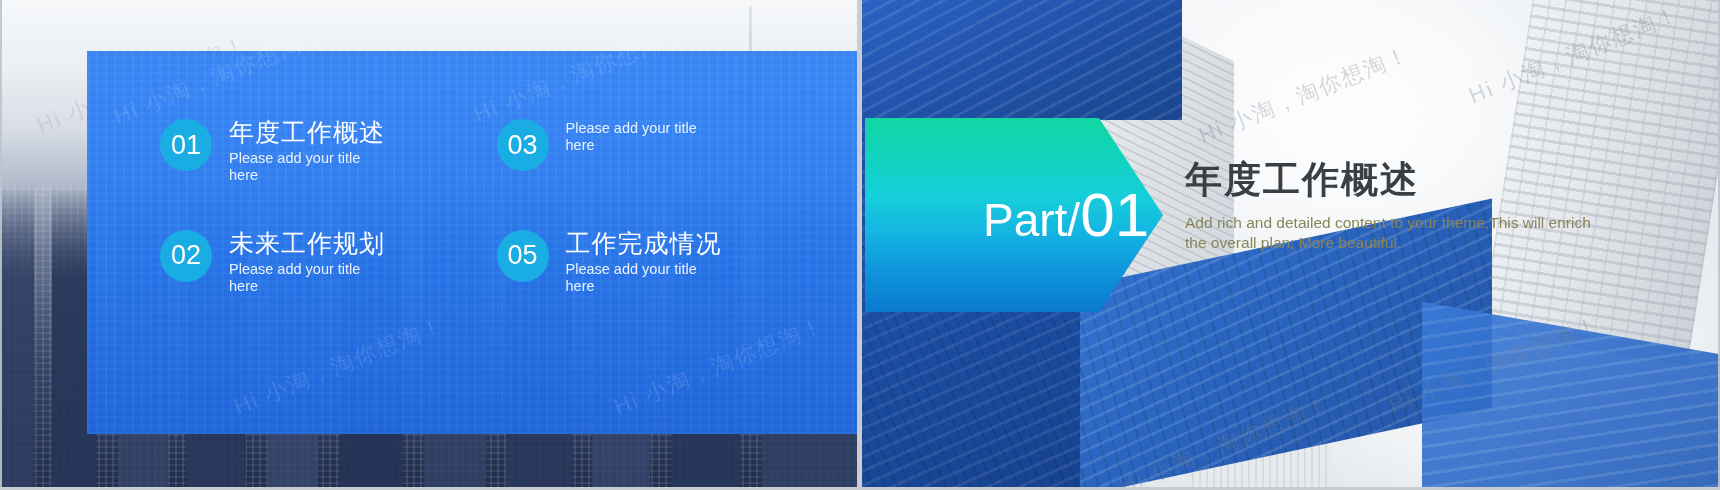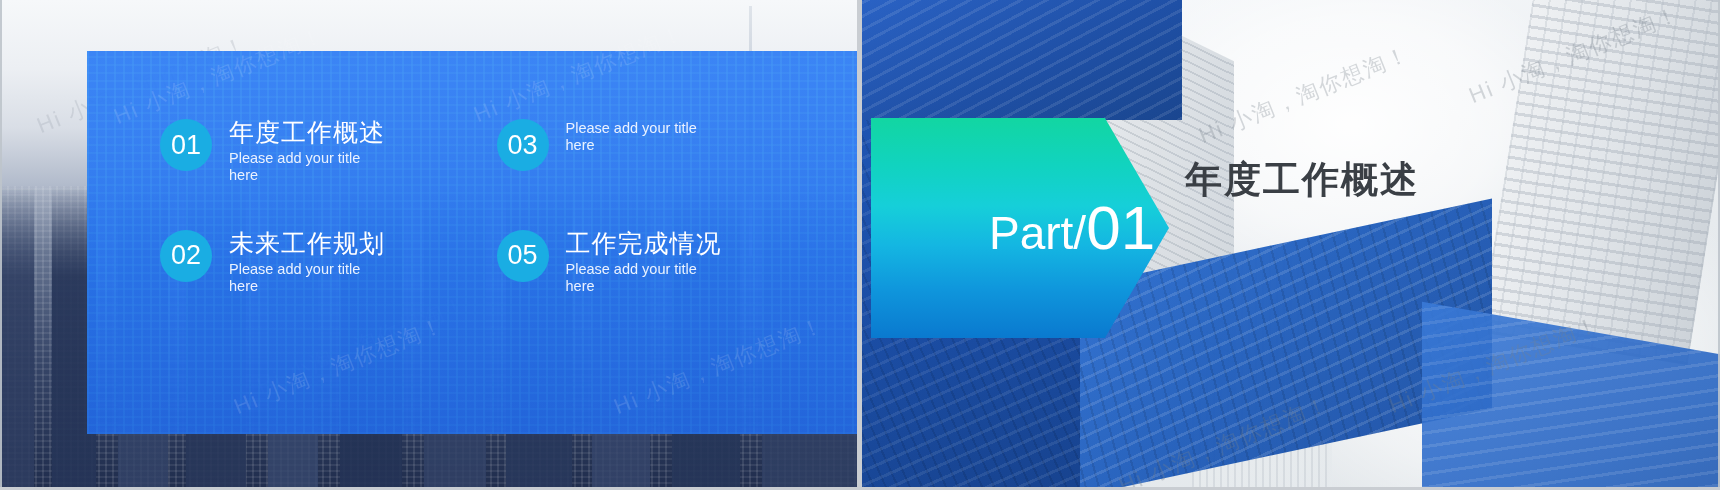--- a/index.html
+++ b/index.html
@@ -170,21 +170,21 @@
     background:linear-gradient(140deg,#3a7ad8 0%,#2a66c2 60%,#1f55aa 100%);
     opacity:.9;
   }
   .s2-bottomglass2::after{
     content:""; position:absolute; inset:0; opacity:.5;
     background:repeating-linear-gradient(-18deg, rgba(255,255,255,.22) 0 3px, transparent 3px 13px);
   }
 
   
   .arrow-banner{
-    position:absolute; left:9px; top:118px; width:298px; height:220px;
+    position:absolute; left:3px; top:118px; width:298px; height:194px;
     background:linear-gradient(180deg,#12d6a2 0%, #11d3c0 22%, #16cfd9 40%, #14b6e2 58%, #0f96dc 78%, #0a79cf 100%);
     clip-path:polygon(0 0, 78.5% 0, 100% 50%, 78.5% 100%, 0 100%);
     display:flex; align-items:center;
     filter:drop-shadow(0 3px 10px rgba(20,60,110,.22));
   }
   .arrow-label{
     color:#ffffff; font-size:46px; font-weight:400; letter-spacing:0px;
     margin-left:118px; line-height:1; white-space:nowrap;
     font-family:"Liberation Sans", sans-serif;
   }
@@ -295,18 +295,19 @@
     <div class="wm" style="left:600px; top:40px;">Hi 小淘，淘你想淘！</div>
     <div class="wm" style="left:520px; top:350px;">Hi 小淘，淘你想淘！</div>
     <div class="wm" style="left:250px; top:430px;">Hi 小淘，淘你想淘！</div>
 
     <div class="arrow-banner">
       <div class="arrow-label"><span>Part/</span><span class="big">01</span></div>
     </div>
 
     <div class="s2-textblock">
       <div class="s2-heading">年度工作概述</div>
+      <div class="s2-body">Add rich and detailed  content to your theme,This will enrich the overall plan; More beautiful.</div>
     </div>
     <div class="edge-r"></div>
   </div>
 
   <div class="edge-bot"></div>
 </div>
 
 </body></html>

